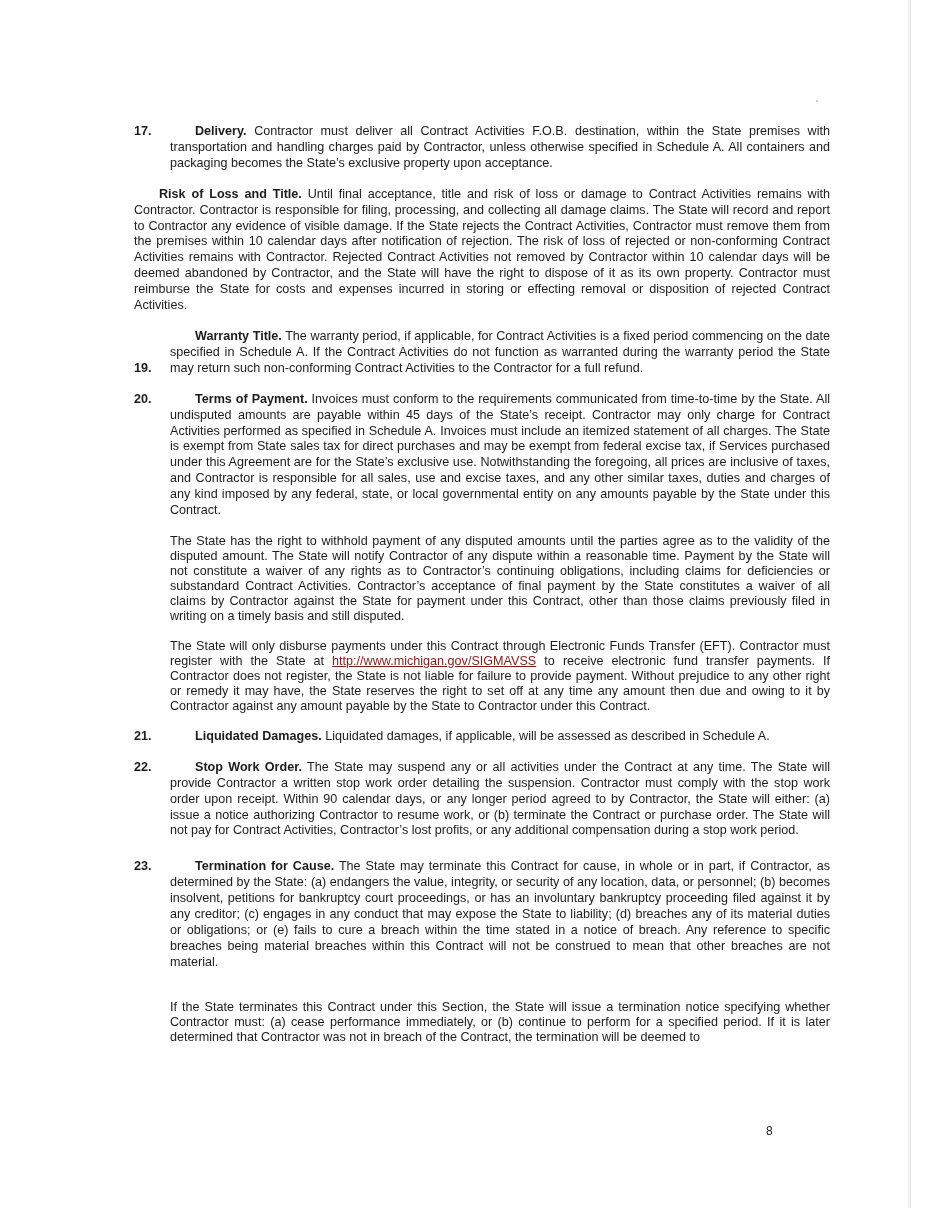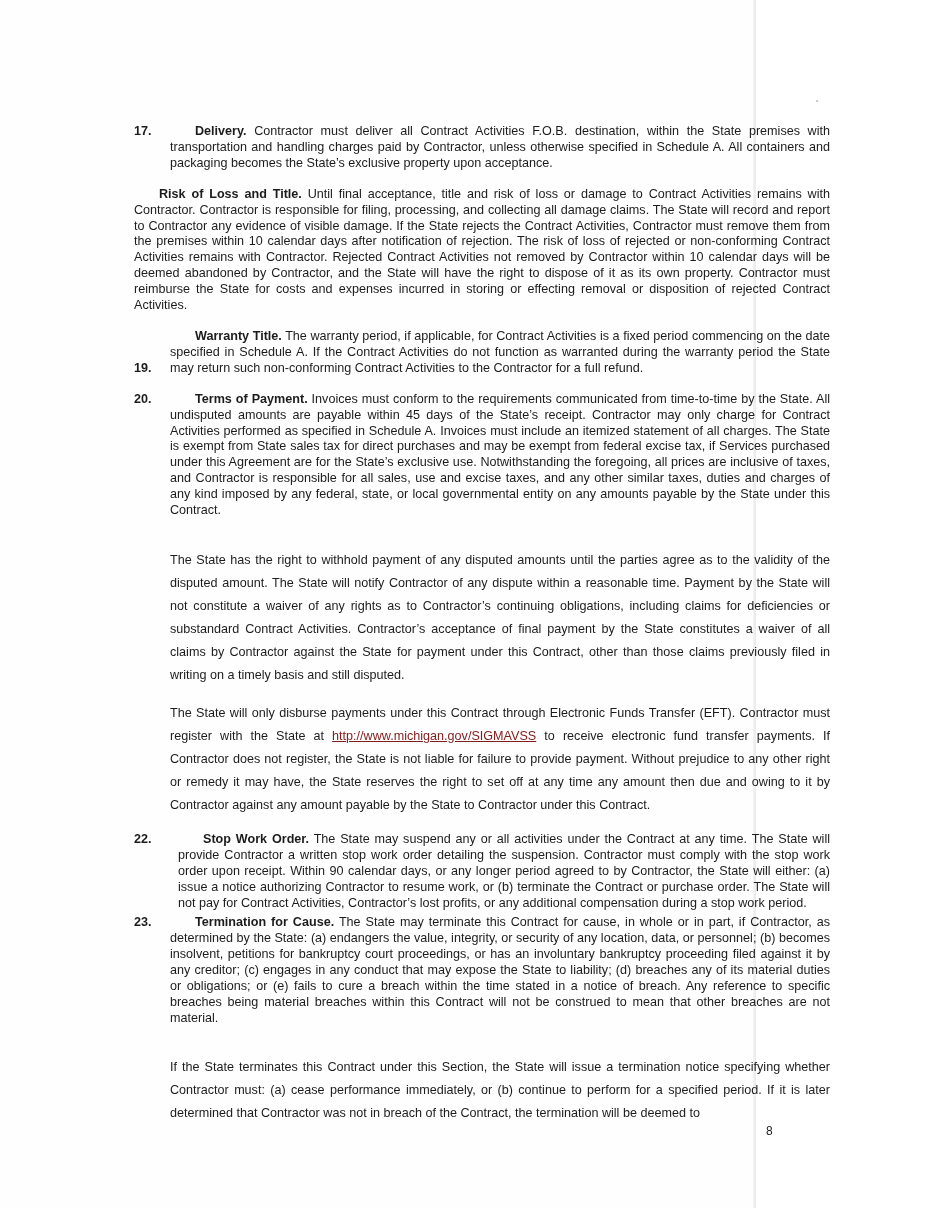--- a/index.html
+++ b/index.html
@@ -1,27 +1,27 @@
 <!DOCTYPE html>
 <html><head>
   <meta charset="utf-8">
   <style>
     html, body { margin: 0; padding: 0; background: #ffffff; }
     body {
       width: 934px; height: 1208px; position: relative; overflow: hidden;
       font-family: "Liberation Sans", sans-serif;
       color: #1c1c1c;
     }
-    .page { position: absolute; left: 0; top: 0; width: 756px; height: 1208px; background: #fefefe; }
+    .page { position: absolute; left: 0; top: 0; width: 911px; height: 1208px; background: #fefefe; }
     .clauses { position: absolute; left: 134px; top: 124px; width: 696px; }
     .clause { display: flex; font-size: 12.6px; line-height: 15.9px; text-align: justify; }
     .clause .num { width: 36px; flex: 0 0 36px; font-weight: bold; }
     .clause .body { flex: 1 1 auto; }
     .clause .title { font-weight: bold; padding-left: 25px; }
-    .para { font-size: 12.6px; line-height: 23px; text-align: justify; margin-left: 36px; }
+    .para { font-size: 12.6px; line-height: 15px; text-align: justify; margin-left: 36px; }
     .link { text-decoration: underline; color: #7f1d1d; }
     .page-number { position: absolute; left: 766px; top: 1124px; font-size: 12px; color: #222; }
     .speck { position: absolute; left: 816px; top: 100px; width: 2px; height: 2px; background: #bbb; border-radius: 1px; }
     .edge { position: absolute; right: 0; top: 0; width: 3px; height: 1208px; background: linear-gradient(to right, #f4f4f4, #e9e9e9); }
   </style>
 </head>
 <body>
 
 <div class="page">
   <div class="speck"></div>
@@ -36,29 +36,33 @@
 
     <div class="clause" style="margin-bottom:15px;">
       <div class="body"><span class="title">Risk of Loss and Title.</span><span>  Until final acceptance, title and risk of loss or damage to Contract Activities remains with Contractor.  Contractor is responsible for filing, processing, and collecting all damage claims.  The State will record and report to Contractor any evidence of visible damage.  If the State rejects the Contract Activities, Contractor must remove them from the premises within 10 calendar days after notification of rejection.  The risk of loss of rejected or non-conforming Contract Activities remains with Contractor.  Rejected Contract Activities not removed by Contractor within 10 calendar days will be deemed abandoned by Contractor, and the State will have the right to dispose of it as its own property.  Contractor must reimburse the State for costs and expenses incurred in storing or effecting removal or disposition of rejected Contract Activities.</span></div>
     </div>
 
     <div class="clause" style="margin-bottom:15px;align-items:flex-end;">
       <span class="num">19.</span>
       <div class="body"><span class="title">Warranty Title.</span><span> The warranty period, if applicable, for Contract Activities is a fixed period commencing on the date specified in Schedule A.  If the Contract Activities do not function as warranted during the warranty period the State may return such non-conforming Contract Activities to the Contractor for a full refund.</span></div>
     </div>
 
-    <div class="clause" style="margin-bottom:30px;">
+    <div class="clause" style="margin-bottom:15px;">
       <span class="num">20.</span>
       <div class="body"><span class="title">Terms of Payment.</span><span>  Invoices must conform to the requirements communicated from time-to-time by the State.  All undisputed amounts are payable within 45 days of the State’s receipt.  Contractor may only charge for Contract Activities performed as specified in Schedule A.  Invoices must include an itemized statement of all charges.  The State is exempt from State sales tax for direct purchases and may be exempt from federal excise tax, if Services purchased under this Agreement are for the State’s exclusive use.  Notwithstanding the foregoing, all prices are inclusive of taxes, and Contractor is responsible for all sales, use and excise taxes, and any other similar taxes, duties and charges of any kind imposed by any federal, state, or local governmental entity on any amounts payable by the State under this Contract.</span></div>
     </div>
     <div class="para" style="margin-bottom:15px;">The State has the right to withhold payment of any disputed amounts until the parties agree as to the validity of the disputed amount.  The State will notify Contractor of any dispute within a reasonable time.  Payment by the State will not constitute a waiver of any rights as to Contractor’s continuing obligations, including claims for deficiencies or substandard Contract Activities.  Contractor’s acceptance of final payment by the State constitutes a waiver of all claims by Contractor against the State for payment under this Contract, other than those claims previously filed in writing on a timely basis and still disputed.</div>
     <div class="para" style="margin-bottom:15px;"><span>The State will only disburse payments under this Contract through Electronic Funds Transfer (EFT).  Contractor must register with the State at </span><span class="link">http://www.michigan.gov/SIGMAVSS</span><span> to receive electronic fund transfer payments.  If Contractor does not register, the State is not liable for failure to provide payment.  Without prejudice to any other right or remedy it may have, the State reserves the right to set off at any time any amount then due and owing to it by Contractor against any amount payable by the State to Contractor under this Contract.</span></div>
 
+    <div class="clause" style="margin-bottom:15px;">
+      <span class="num">21.</span>
+      <div class="body"><span class="title">Liquidated Damages.</span><span> Liquidated damages, if applicable, will be assessed as described in Schedule A.</span></div>
+    </div>
 
-    <div class="clause" style="margin-bottom:4px;gap:8px;">
+    <div class="clause" style="margin-bottom:20px;">
       <span class="num">22.</span>
       <div class="body"><span class="title">Stop Work Order.</span><span>  The State may suspend any or all activities under the Contract at any time.  The State will provide Contractor a written stop work order detailing the suspension.  Contractor must comply with the stop work order upon receipt.  Within 90 calendar days, or any longer period agreed to by Contractor, the State will either: (a) issue a notice authorizing Contractor to resume work, or (b) terminate the Contract or purchase order.  The State will not pay for Contract Activities, Contractor’s lost profits, or any additional compensation during a stop work period.</span></div>
     </div>
 
     <div class="clause" style="margin-bottom:29px;">
       <span class="num">23.</span>
       <div class="body"><span class="title">Termination for Cause.</span><span>  The State may terminate this Contract for cause, in whole or in part, if Contractor, as determined by the State: (a) endangers the value, integrity, or security of any location, data, or personnel; (b) becomes insolvent, petitions for bankruptcy court proceedings, or has an involuntary bankruptcy proceeding filed against it by any creditor; (c) engages in any conduct that may expose the State to liability; (d) breaches any of its material duties or obligations; or (e) fails to cure a breach within the time stated in a notice of breach.  Any reference to specific breaches being material breaches within this Contract will not be construed to mean that other breaches are not material.</span></div>
     </div>
     <div class="para">If the State terminates this Contract under this Section, the State will issue a termination notice specifying whether Contractor must: (a) cease performance immediately, or (b) continue to perform for a specified period.  If it is later determined that Contractor was not in breach of the Contract, the termination will be deemed to</div>
 

